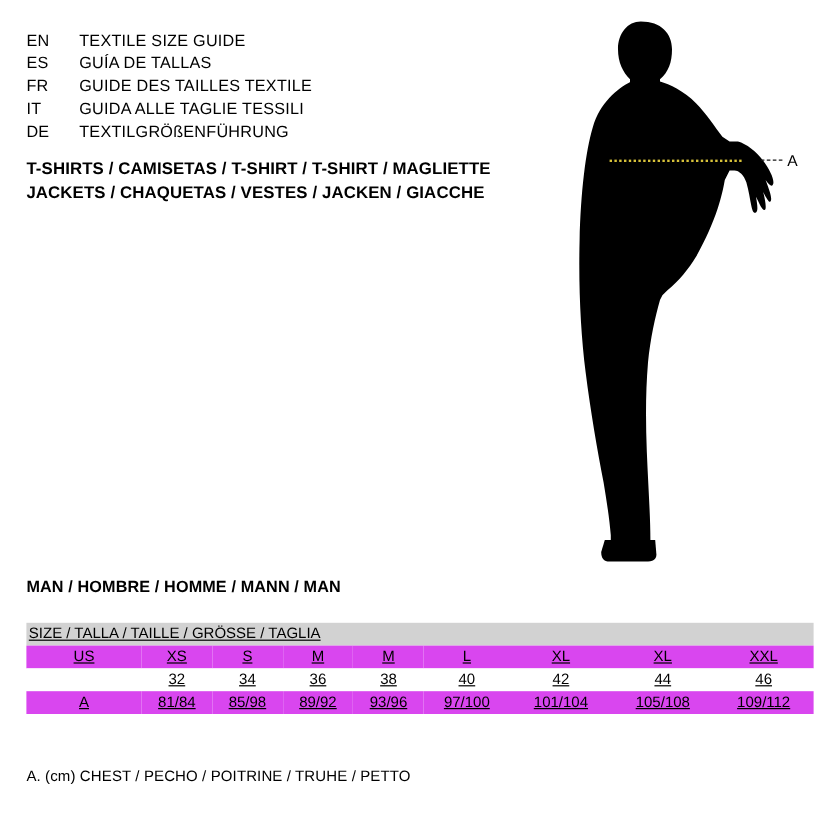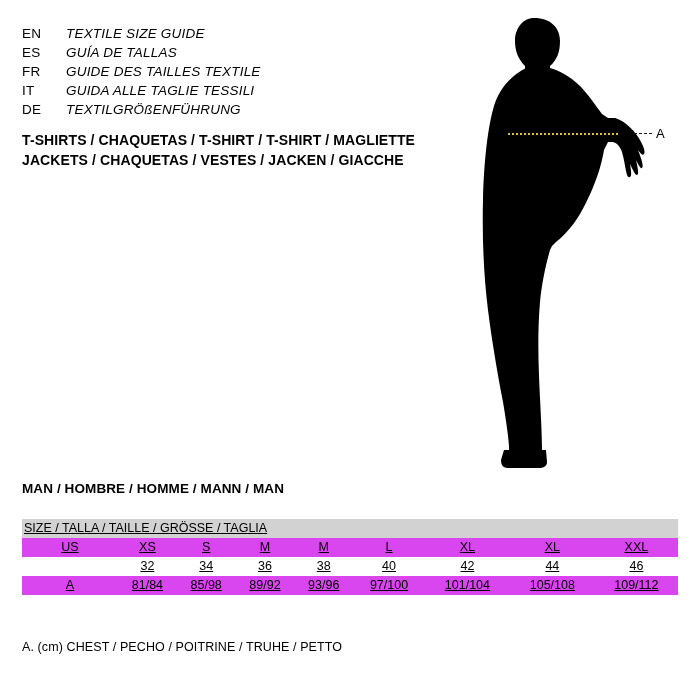--- a/index.html
+++ b/index.html
@@ -32,21 +32,20 @@
     font-size: 13.5px;
     letter-spacing: 0.2px;
   }
   .lang-code {
     width: 44px;
     flex: 0 0 44px;
     font-size: 13.5px;
   }
   .lang-text {
     font-size: 13.5px;
-    font-style: italic;
   }
 
   
   .cat-block {
     position: absolute;
     top: 130px;
     left: 22px;
     width: 430px;
   }
   .cat-line {
@@ -162,21 +161,21 @@
       <span class="lang-code">IT</span>
       <span class="lang-text">GUIDA ALLE TAGLIE TESSILI</span>
     </div>
     <div class="lang-row">
       <span class="lang-code">DE</span>
       <span class="lang-text">TEXTILGRÖßENFÜHRUNG</span>
     </div>
   </div>
 
   <div class="cat-block">
-    <div class="cat-line">T-SHIRTS / CHAQUETAS / T-SHIRT / T-SHIRT / MAGLIETTE</div>
+    <div class="cat-line">T-SHIRTS / CAMISETAS / T-SHIRT / T-SHIRT / MAGLIETTE</div>
     <div class="cat-line">JACKETS / CHAQUETAS / VESTES / JACKEN / GIACCHE</div>
   </div>
 
   <div class="figure-wrap">
     <svg width="210" height="460" viewBox="0 0 210 460">
       <g fill="#000000">
 
         <path d="M64,8 C53,8 45,18 45,31 C45,42 49,50 55,56 L55,64 L80,64 L80,56 C87,50 90,42 90,31 C90,18 81,8 64,8 Z"></path>
 
         <path d="M56,58

